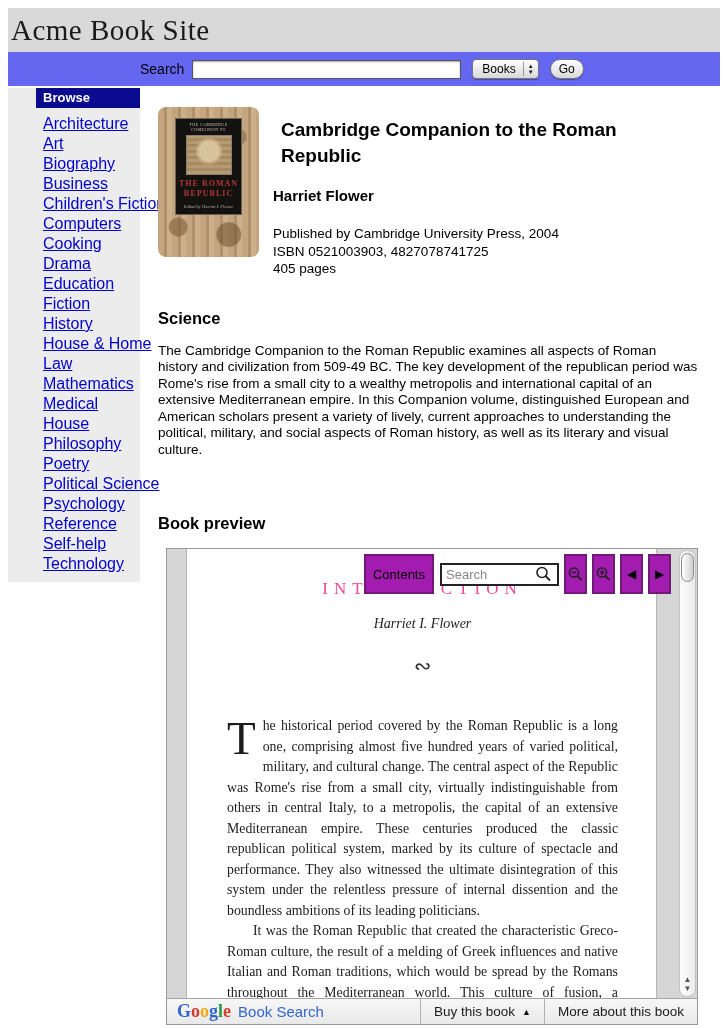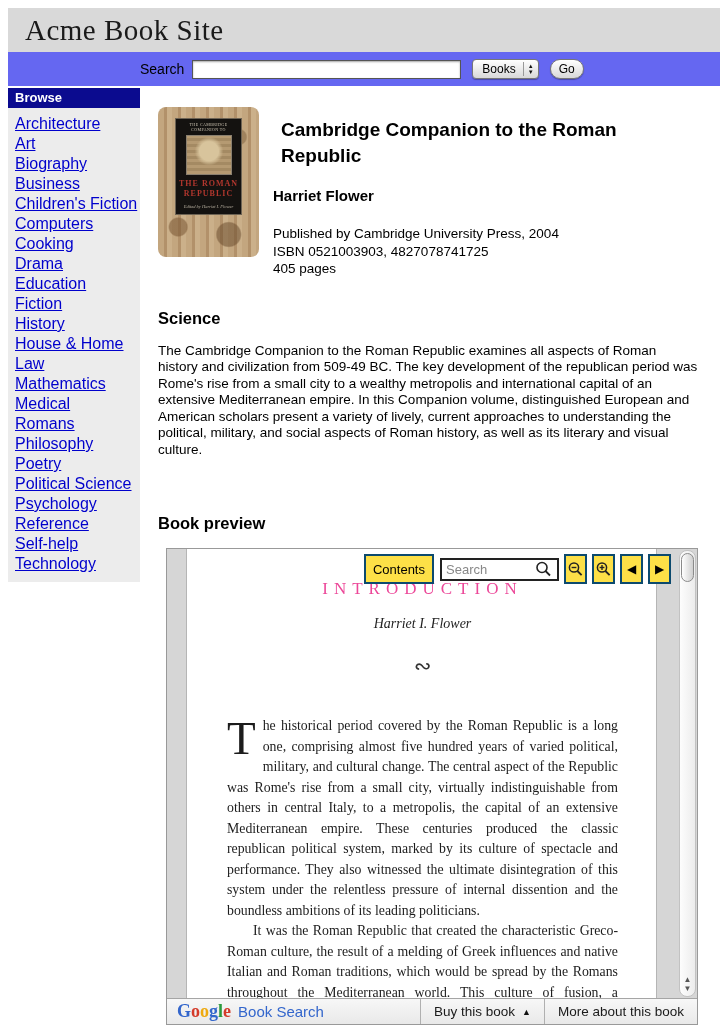--- a/index.html
+++ b/index.html
@@ -11,21 +11,21 @@
     color: #000;
     background: #fff;
   }
 
   
   .site-header {
     background: #d9d9d9;
     height: 44px;
     display: flex;
     align-items: center;
-    padding-left: 17px;
+    padding-left: 3px;
   }
   .site-title {
     font-family: "Liberation Serif", serif;
     font-size: 29px;
     font-weight: 400;
     color: #1a1a1a;
     letter-spacing: 0.5px;
   }
 
   
@@ -86,20 +86,21 @@
   
   .layout { position: relative; margin-top: 2px; }
 
   
   .sidebar {
     position: absolute;
     left: 0; top: 0;
     width: 132px;
     background: #ececec;
     padding-bottom: 8px;
+    padding-left: 28px;
   }
   .sidebar-header {
     background: #0b0b8f;
     color: #fff;
     font-weight: bold;
     font-size: 13px;
     padding: 2px 7px 3px 7px;
   }
   .sidebar-list { padding: 6px 7px 0 7px; }
   .sidebar-link {
@@ -241,23 +242,23 @@
 
   
   .pv-toolbar {
     position: absolute;
     top: 5px;
     right: 26px;
     display: flex;
     align-items: center;
   }
   .pv-btn {
-    background: #fde047;
-    border: 2px solid #0c4a6e;
-    height: 30px;
+    background: #a21caf;
+    border: 2px solid #701a75;
+    height: 40px;
     display: flex; align-items: center; justify-content: center;
     font-size: 13px;
     margin-left: 5px;
     cursor: default;
   }
   .contents-btn { padding: 0 7px; margin-left: 0; }
   .pv-search {
     border: 2px solid #222;
     background: #fff;
     height: 23px;
@@ -378,21 +379,21 @@
       <a href="#" class="sidebar-link">Computers</a>
       <a href="#" class="sidebar-link">Cooking</a>
       <a href="#" class="sidebar-link">Drama</a>
       <a href="#" class="sidebar-link">Education</a>
       <a href="#" class="sidebar-link">Fiction</a>
       <a href="#" class="sidebar-link">History</a>
       <a href="#" class="sidebar-link">House &amp; Home</a>
       <a href="#" class="sidebar-link">Law</a>
       <a href="#" class="sidebar-link">Mathematics</a>
       <a href="#" class="sidebar-link">Medical</a>
-      <a href="#" class="sidebar-link">Romans</a>
+      <a href="#" class="sidebar-link">House</a>
       <a href="#" class="sidebar-link">Philosophy</a>
       <a href="#" class="sidebar-link">Poetry</a>
       <a href="#" class="sidebar-link">Political Science</a>
       <a href="#" class="sidebar-link">Psychology</a>
       <a href="#" class="sidebar-link">Reference</a>
       <a href="#" class="sidebar-link">Self-help</a>
       <a href="#" class="sidebar-link">Technology</a>
     </div>
   </div>
 

